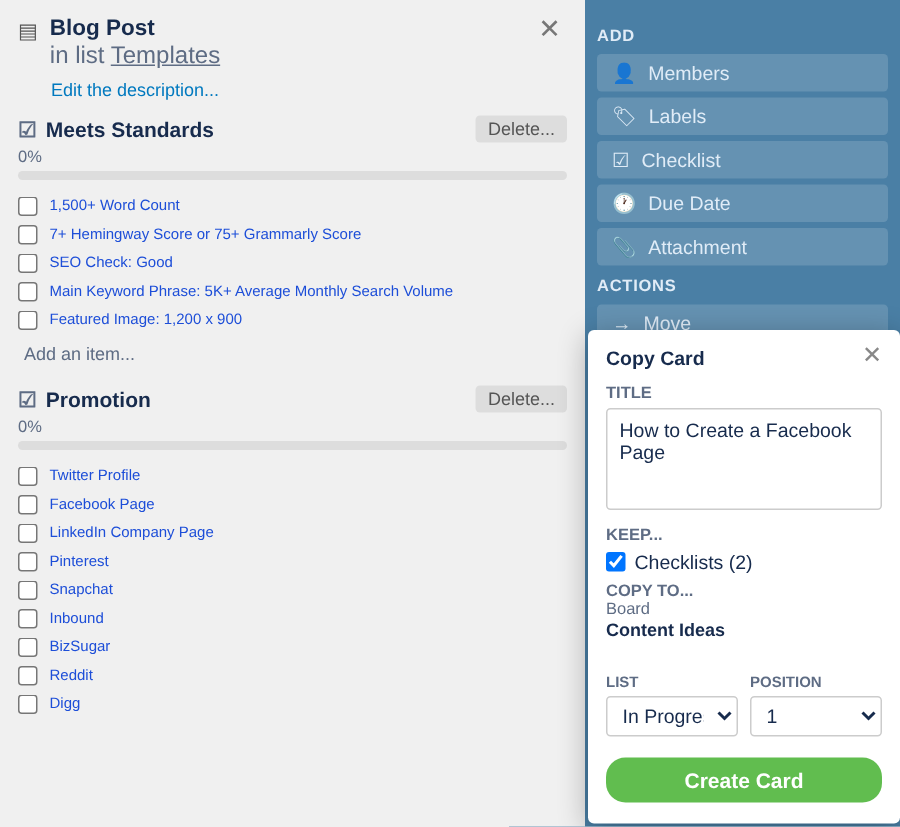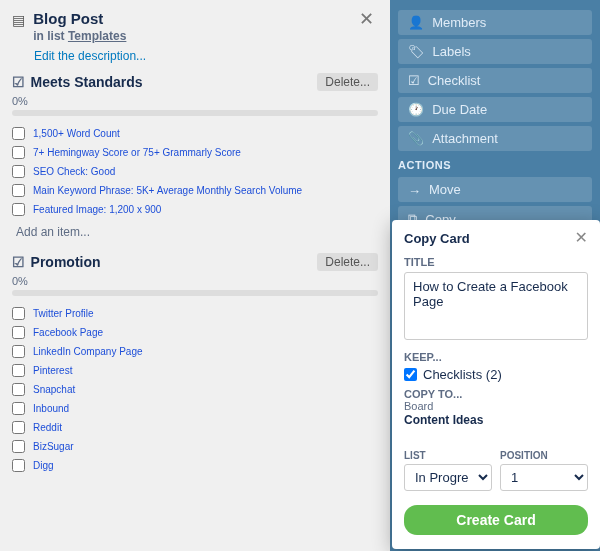--- a/index.html
+++ b/index.html
@@ -40,21 +40,21 @@
       color: #555;
       font-size: 14px;
     }
     .card-title-area { flex: 1; }
     .card-title {
       font-size: 15px;
       font-weight: 700;
       color: #172b4d;
       margin-bottom: 2px;
     }
-    .card-list-label { color: #5e6c84; font-size: 12px; font-weight: bold; }
+    .card-list-label { color: #5e6c84; font-size: 16px; }
     .card-list-label a { color: #5e6c84; text-decoration: underline; cursor: pointer; }
     .close-btn {
       background: none;
       border: none;
       font-size: 18px;
       color: #777;
       cursor: pointer;
       padding: 0 4px;
       line-height: 1;
     }
@@ -366,35 +366,36 @@
         <div class="checklist-item">
           <input type="checkbox" style="">
           <label>Snapchat</label>
         </div>
         <div class="checklist-item">
           <input type="checkbox" style="">
           <label>Inbound</label>
         </div>
         <div class="checklist-item">
           <input type="checkbox" style="">
+          <label>BizSugar</label>
+        </div>
+        <div class="checklist-item">
+          <input type="checkbox" style="">
           <label>Reddit</label>
-        </div>
-        <div class="checklist-item">
-          <input type="checkbox" style="">
-          <label>BizSugar</label>
         </div>
         <div class="checklist-item">
           <input type="checkbox" style="">
           <label>Digg</label>
         </div>
       </div>
     </div>
 </div>
 
 <div class="right-sidebar">
+  <div class="sidebar-section-title">Add</div>
   <div id="add-buttons-container">
       <button class="sidebar-btn">
         <span class="sidebar-btn-icon">👤</span>
         <span>Members</span>
       </button>
       <button class="sidebar-btn">
         <span class="sidebar-btn-icon">🏷</span>
         <span>Labels</span>
       </button>
       <button class="sidebar-btn">

